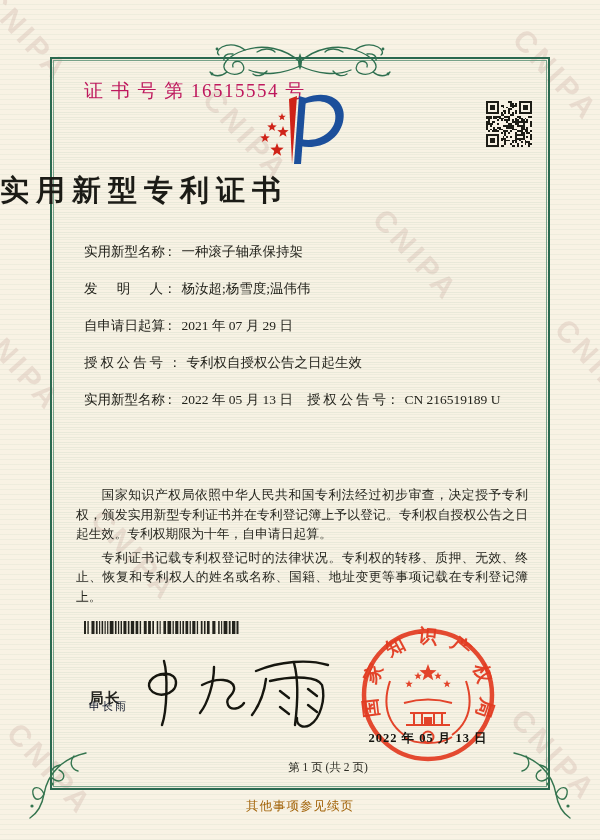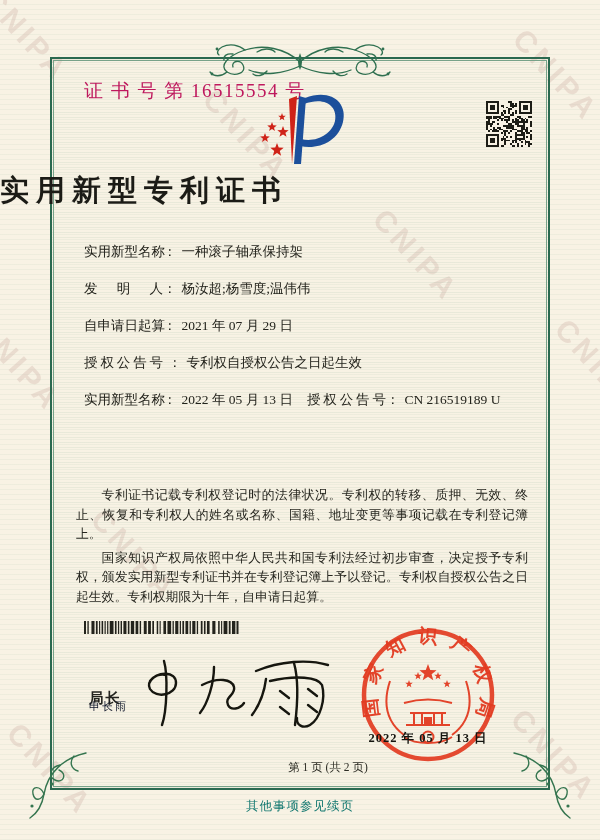--- a/index.html
+++ b/index.html
@@ -39,21 +39,21 @@
   .barcode{position:absolute;left:84px;top:621px;}
   .sig-title{position:absolute;left:89px;top:673px;font-family:"Liberation Sans","DejaVu Sans",sans-serif;font-weight:600;font-size:14.5px;letter-spacing:2px;color:#23231e;margin-top:16px;}
   .sig-name{position:absolute;left:89px;top:699px;font-family:"Liberation Sans","DejaVu Sans",sans-serif;font-weight:400;font-size:11px;letter-spacing:2px;color:#0f172a;}
   .signature{position:absolute;left:128px;top:645px;}
   .seal{position:absolute;left:356px;top:623px;}
   .seal-date{
     position:absolute;left:358px;top:730px;width:140px;text-align:center;
     font-size:12.5px;font-weight:bold;letter-spacing:1px;color:#14140f;
   }
   .page-info{position:absolute;left:0;top:760px;width:100%;text-align:center;font-size:11.5px;color:#2c2c24;padding-left:28px;}
-  .cont-note{position:absolute;left:0;top:798px;width:100%;text-align:center;font-size:12.5px;color:#0f766e;letter-spacing:1px;}
+  .cont-note{position:absolute;left:0;top:798px;width:100%;text-align:center;font-size:12.5px;color:#a16207;letter-spacing:1px;}
   .orn-top{position:absolute;left:205px;top:40px;}
   .orn-bl{position:absolute;left:26px;top:750px;}
   .orn-br{position:absolute;left:510px;top:750px;}
 </style>
 </head>
 <body>
 
 <div class="page">
 
   <span class="wm" style="left:-30px;top:18px">CNIPA</span>
@@ -355,22 +355,22 @@
     </div>
     <div class="frow">
       <span class="jlabel">授权公告号</span><span class="colon"></span><span class="colon">：</span><span class="fval">专利权自授权公告之日起生效</span>
     </div>
     <div class="frow">
       <span class="jlabel">实用新型名称</span><span class="colon">：</span><span class="fval">2022 年 05 月 13 日</span><span class="pair2"><span class="jlabel">授权公告号</span><span class="colon">：</span><span class="fval">CN 216519189 U</span></span>
     </div>
   </div>
 
   <div class="paras">
+    <p>国家知识产权局依照中华人民共和国专利法经过初步审查，决定授予专利权，颁发实用新型专利证书并在专利登记簿上予以登记。专利权自授权公告之日起生效。专利权期限为十年，自申请日起算。</p>
     <p>专利证书记载专利权登记时的法律状况。专利权的转移、质押、无效、终止、恢复和专利权人的姓名或名称、国籍、地址变更等事项记载在专利登记簿上。</p>
-    <p>国家知识产权局依照中华人民共和国专利法经过初步审查，决定授予专利权，颁发实用新型专利证书并在专利登记簿上予以登记。专利权自授权公告之日起生效。专利权期限为十年，自申请日起算。</p>
   </div>
 
   <svg class="barcode" id="barcodeSvg" width="155" height="13" viewBox="0 0 155 13" preserveAspectRatio="none">
       <rect x="0" y="0" width="2" height="13" fill="#23231c"></rect>
       <rect x="3.4" y="0" width="1.3481735706329347" height="13" fill="#23231c"></rect>
       <rect x="7.448173570632935" y="0" width="3.0576009660959245" height="13" fill="#23231c"></rect>
       <rect x="11.90577453672886" y="0" width="1.7406968235969544" height="13" fill="#23231c"></rect>
       <rect x="15.046471360325814" y="0" width="1.1405092716217042" height="13" fill="#23231c"></rect>
       <rect x="17.58698063194752" y="0" width="1.5554666996002198" height="13" fill="#23231c"></rect>
       <rect x="20.542447331547738" y="0" width="1.1826677799224854" height="13" fill="#23231c"></rect>

